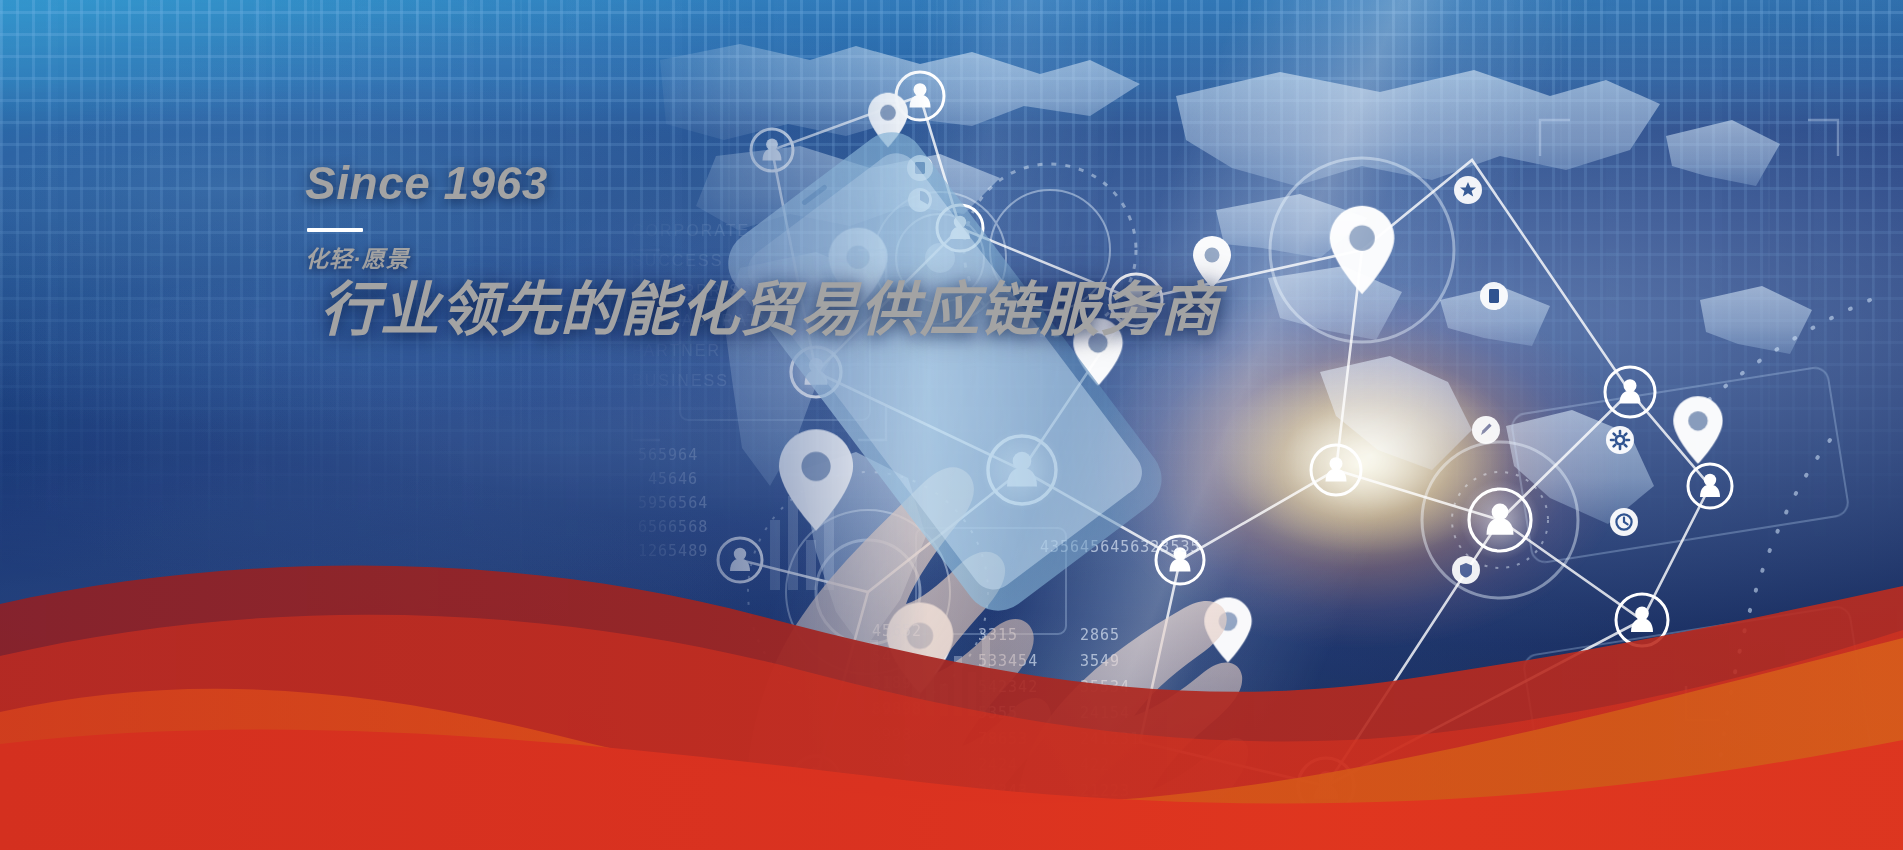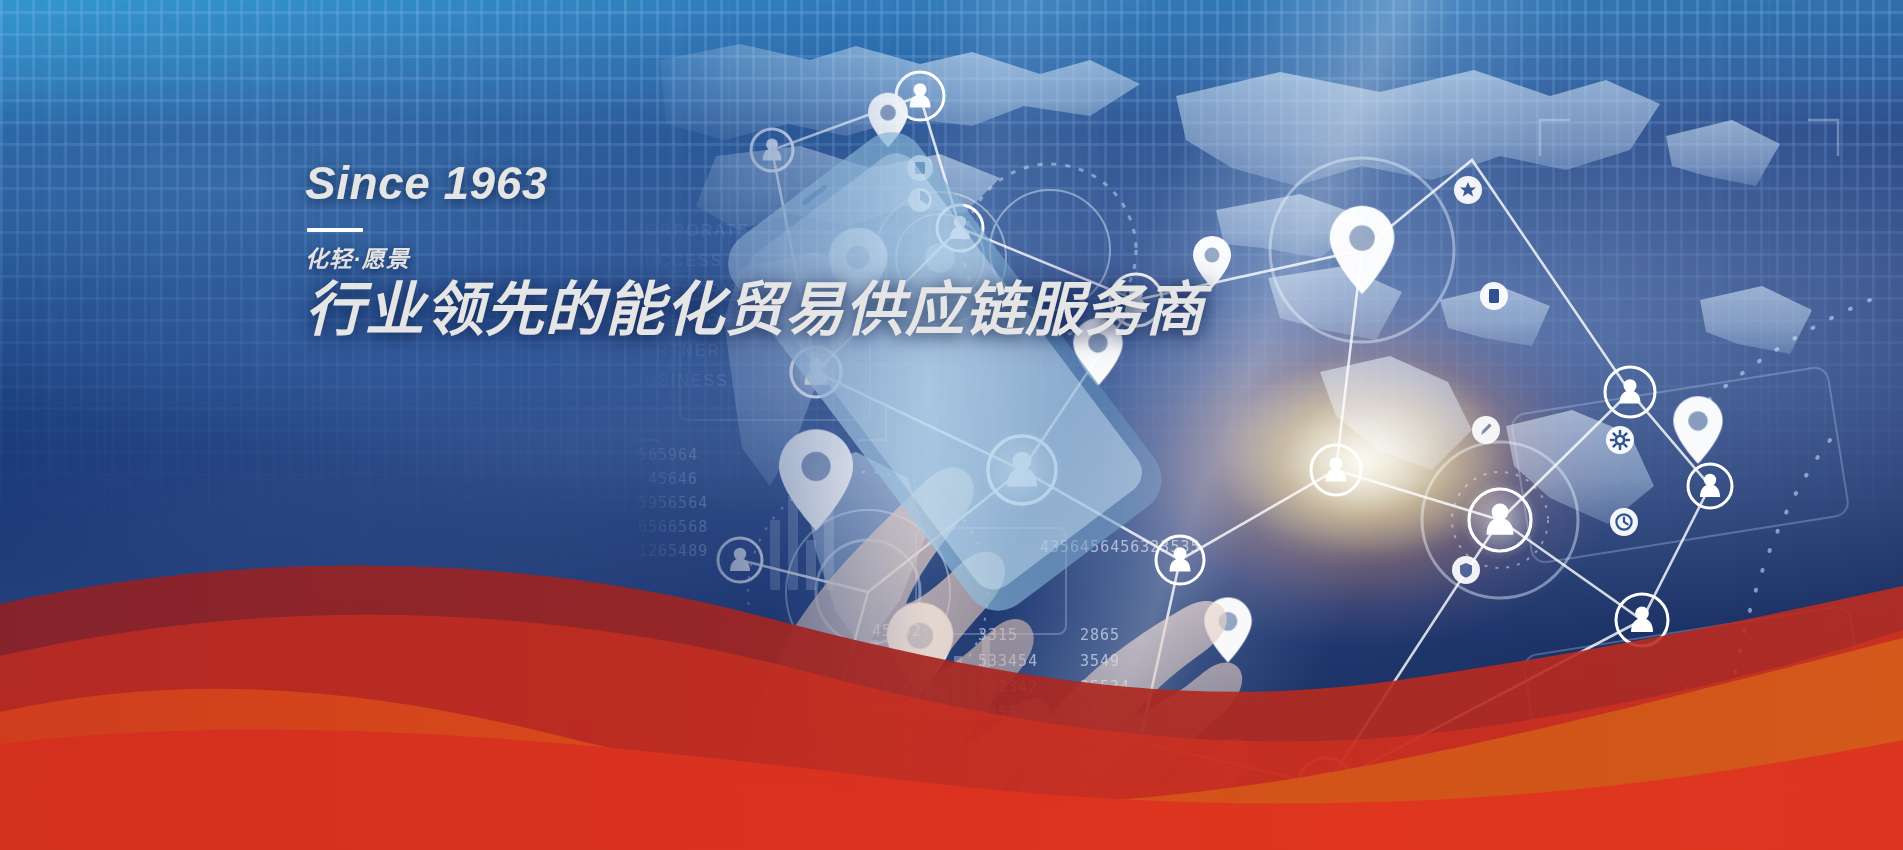--- a/index.html
+++ b/index.html
@@ -97,21 +97,21 @@
     mix-blend-mode:screen;
   }
 
   
   #copy{
     position:absolute;
     left:305px;
     top:160px;
     width:930px;
     z-index:40;
-    color:#e5e5e5;
+    color:#a3a3a3;
   }
   #since{
     font-size:46px;
     font-weight:bold;
     font-style:italic;
     letter-spacing:.5px;
     line-height:1;
     margin:0;
     text-shadow:0 2px 12px rgba(4,18,54,.65);
   }
@@ -132,20 +132,21 @@
   }
   #headline{
     font-size:59px;
     font-weight:bold;
     font-style:italic;
     letter-spacing:1px;
     line-height:1.08;
     margin:0;
     white-space:nowrap;
     text-shadow:0 3px 16px rgba(6,22,62,.70), 0 0 34px rgba(10,30,80,.45);
+    text-align:center;
   }
 
   
   #waves{
     position:absolute;left:0;right:0;bottom:0;height:320px;z-index:30;
   }
   #waves svg{display:block;width:100%;height:100%;}
 </style>
 </head>
 <body>

